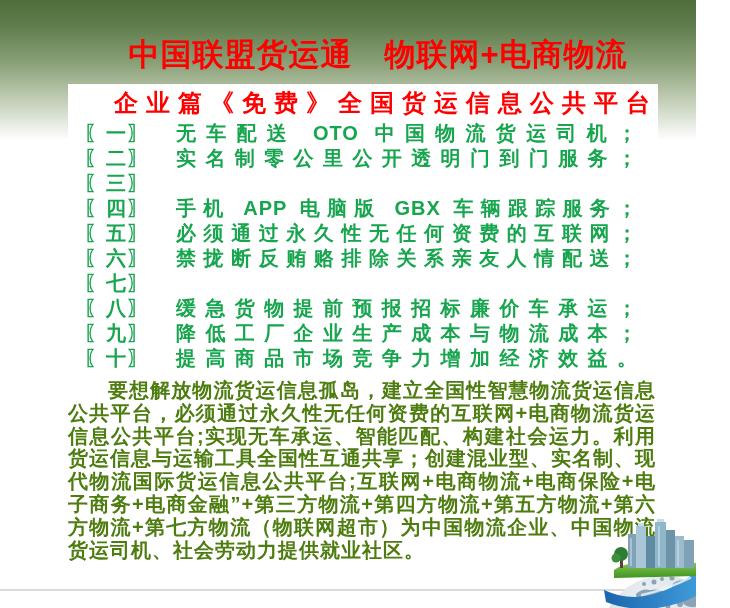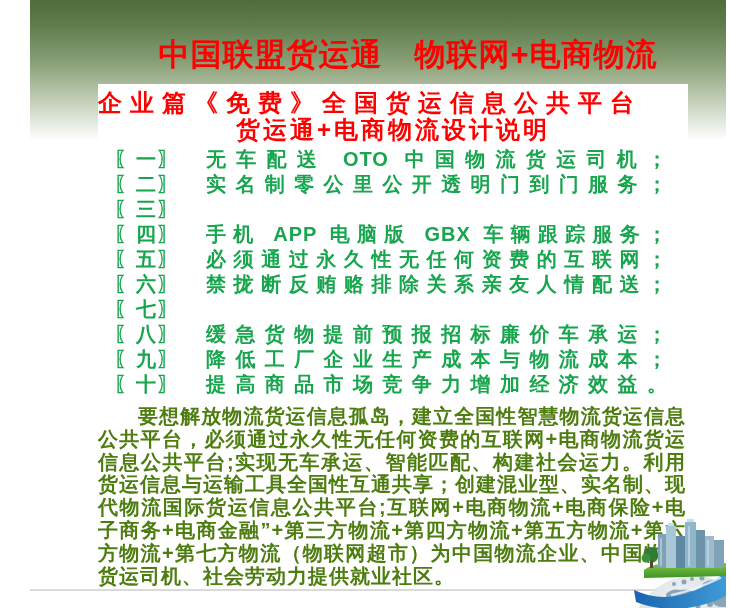--- a/index.html
+++ b/index.html
@@ -1,33 +1,33 @@
 <!DOCTYPE html>
 <html><head>
 <meta charset="utf-8">
 <style>
   html,body { margin:0; padding:0; background:#ffffff; }
   .slide {
     position:relative; width:696px; height:608px; overflow:hidden;
-    background:#ffffff; font-family:"Liberation Sans", sans-serif; font-weight:bold;margin-left:30px;
+    background:#ffffff; font-family:"Liberation Sans", sans-serif; font-weight:bold;
   }
   .bg-gradient {
     position:absolute; left:0; top:0; width:730px; height:140px;
     background:linear-gradient(180deg,#4e6d3b 0%, #5f7d4c 18%, #8aa077 45%, #c9d4bf 75%, #ffffff 100%);
   }
   .page-title {
     position:absolute; top:36px; left:26px; width:704px;
     text-align:center; font-size:31px; line-height:38px;
     color:#ff0000; letter-spacing:1px; white-space:nowrap;
   }
   .panel {
     position:absolute; left:68px; top:84px; width:590px; height:524px;
     background:#ffffff;
   }
-  .heading-1 { margin-top:4px; text-align:left; font-size:24px; line-height:29px; color:#ff0000; letter-spacing:8px; white-space:nowrap; }
+  .heading-1 { margin-top:4px; text-align:right; font-size:24px; line-height:29px; color:#ff0000; letter-spacing:8px; white-space:nowrap; }
   .heading-2 { text-align:center; font-size:24px; line-height:26px; color:#ff0000; letter-spacing:3px; white-space:nowrap; }
   .list { margin-top:4px; padding:0 20px 0 16px; }
   .row { display:flex; height:25px; line-height:25px; font-size:20px; color:#17a54e; }
   .row .num { width:92px; flex:none; letter-spacing:2px; }
   .row .txt { flex:1; text-align:justify; text-align-last:justify; letter-spacing:1px; }
   .para {
     margin:8px 2px 0 0; color:#4d7c0f; font-size:20px; line-height:22.8px;
     text-align:justify; text-indent:2em; letter-spacing:1px;
   }
   .bottom-divider { position:absolute; left:0; top:589px; width:730px; height:2px; background:#dadada; }
@@ -36,21 +36,20 @@
 </head>
 <body>
 
 <div class="slide">
   <div class="bg-gradient"></div>
 
   <div class="page-title">中国联盟货运通　物联网+电商物流</div>
 
   <div class="panel">
     <div class="heading-1">企业篇《免费》全国货运信息公共平台</div>
-    <div class="heading-2">货运通+电商物流设计说明</div>
 
     <div class="list">
       <div class="row">
         <span class="num">〖一〗</span>
         <span class="txt">无车配送 OTO 中国物流货运司机；</span>
       </div>
       <div class="row">
         <span class="num">〖二〗</span>
         <span class="txt">实名制零公里公开透明门到门服务；</span>
       </div>

